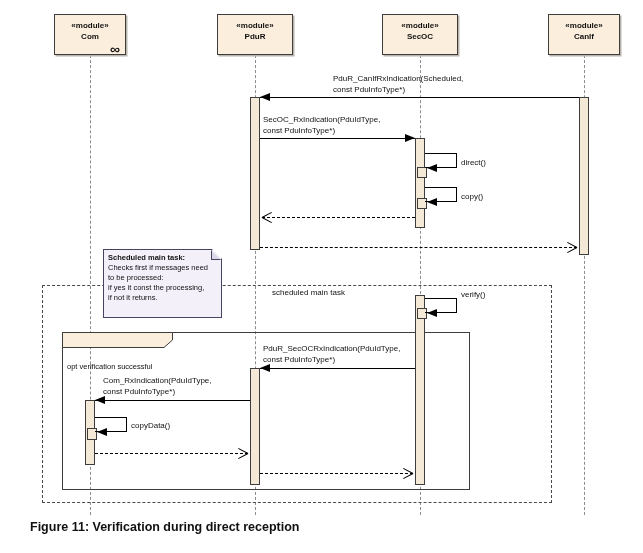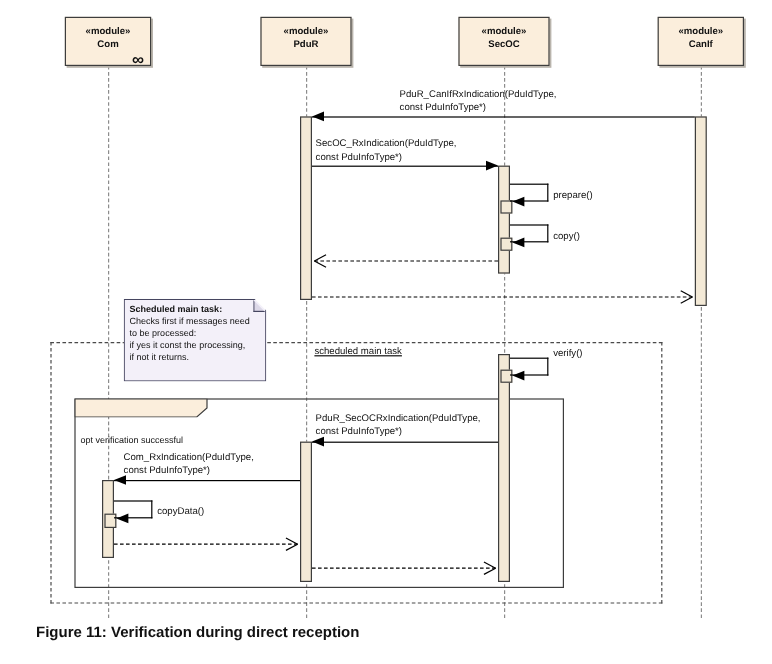--- a/index.html
+++ b/index.html
@@ -104,54 +104,54 @@
   <div class="act" style="left:250px;top:97px;height:153px;"></div>
   <div class="act" style="left:415px;top:138px;height:90px;"></div>
   <div class="act" style="left:417px;top:167px;height:11px;"></div>
   <div class="act" style="left:417px;top:198px;height:11px;"></div>
   <div class="act" style="left:415px;top:295px;height:190px;"></div>
   <div class="act" style="left:417px;top:308px;height:11px;"></div>
   <div class="act" style="left:250px;top:368px;height:117px;"></div>
   <div class="act" style="left:85px;top:400px;height:65px;"></div>
   <div class="act" style="left:87px;top:428px;height:12px;"></div>
 
-  <div class="mlab" style="left:333px;top:74px;">PduR_CanIfRxIndication(PduIdType,</div>
+  <div class="mlab" style="left:333px;top:74px;">PduR_CanIfRxIndication(Scheduled,</div>
   <div class="mlab" style="left:333px;top:85px;">const PduInfoType*)</div>
   <div class="ln" style="left:260px;top:97px;width:319px;"></div>
   <div class="fa l" style="left:260px;top:93px;"></div>
 
   <div class="mlab" style="left:263px;top:115px;">SecOC_RxIndication(PduIdType,</div>
   <div class="mlab" style="left:263px;top:126px;">const PduInfoType*)</div>
   <div class="ln" style="left:260px;top:138px;width:155px;"></div>
   <div class="fa r" style="left:405px;top:134px;"></div>
 
   <div class="loop" style="left:425px;top:153px;"></div>
   <div class="fa l" style="left:427px;top:164px;"></div>
-  <div class="mlab" style="left:461px;top:158px;">prepare()</div>
+  <div class="mlab" style="left:461px;top:158px;">direct()</div>
 
   <div class="loop" style="left:425px;top:187px;"></div>
   <div class="fa l" style="left:427px;top:198px;"></div>
   <div class="mlab" style="left:461px;top:192px;">copy()</div>
 
   <div class="ln dash" style="left:262px;top:217px;width:153px;"></div>
   <div class="oa l" style="left:262px;top:211px;"></div>
 
   <div class="ln dash" style="left:260px;top:247px;width:317px;"></div>
   <div class="oa r" style="left:566px;top:241px;"></div>
 
   <div class="note">
     <div class="fold"></div>
     <b>Scheduled main task:</b><br>
     <span>Checks first if  messages need</span><br>
     <span>to be processed:</span><br>
     <span>if yes it const the processing,</span><br>
     <span>if not it returns.</span>
   </div>
 
-  <div class="mlab" style="left:262px;top:288px;text-decoration:underline;">scheduled main task</div>
+  <div class="mlab" style="left:272px;top:288px;">scheduled main task</div>
 
   <div class="loop" style="left:425px;top:298px;"></div>
   <div class="fa l" style="left:427px;top:309px;"></div>
   <div class="mlab" style="left:461px;top:290px;">verify()</div>
 
   <div class="mlab" style="left:263px;top:344px;">PduR_SecOCRxIndication(PduIdType,</div>
   <div class="mlab" style="left:263px;top:355px;">const PduInfoType*)</div>
   <div class="ln" style="left:260px;top:368px;width:155px;"></div>
   <div class="fa l" style="left:260px;top:364px;"></div>
 

